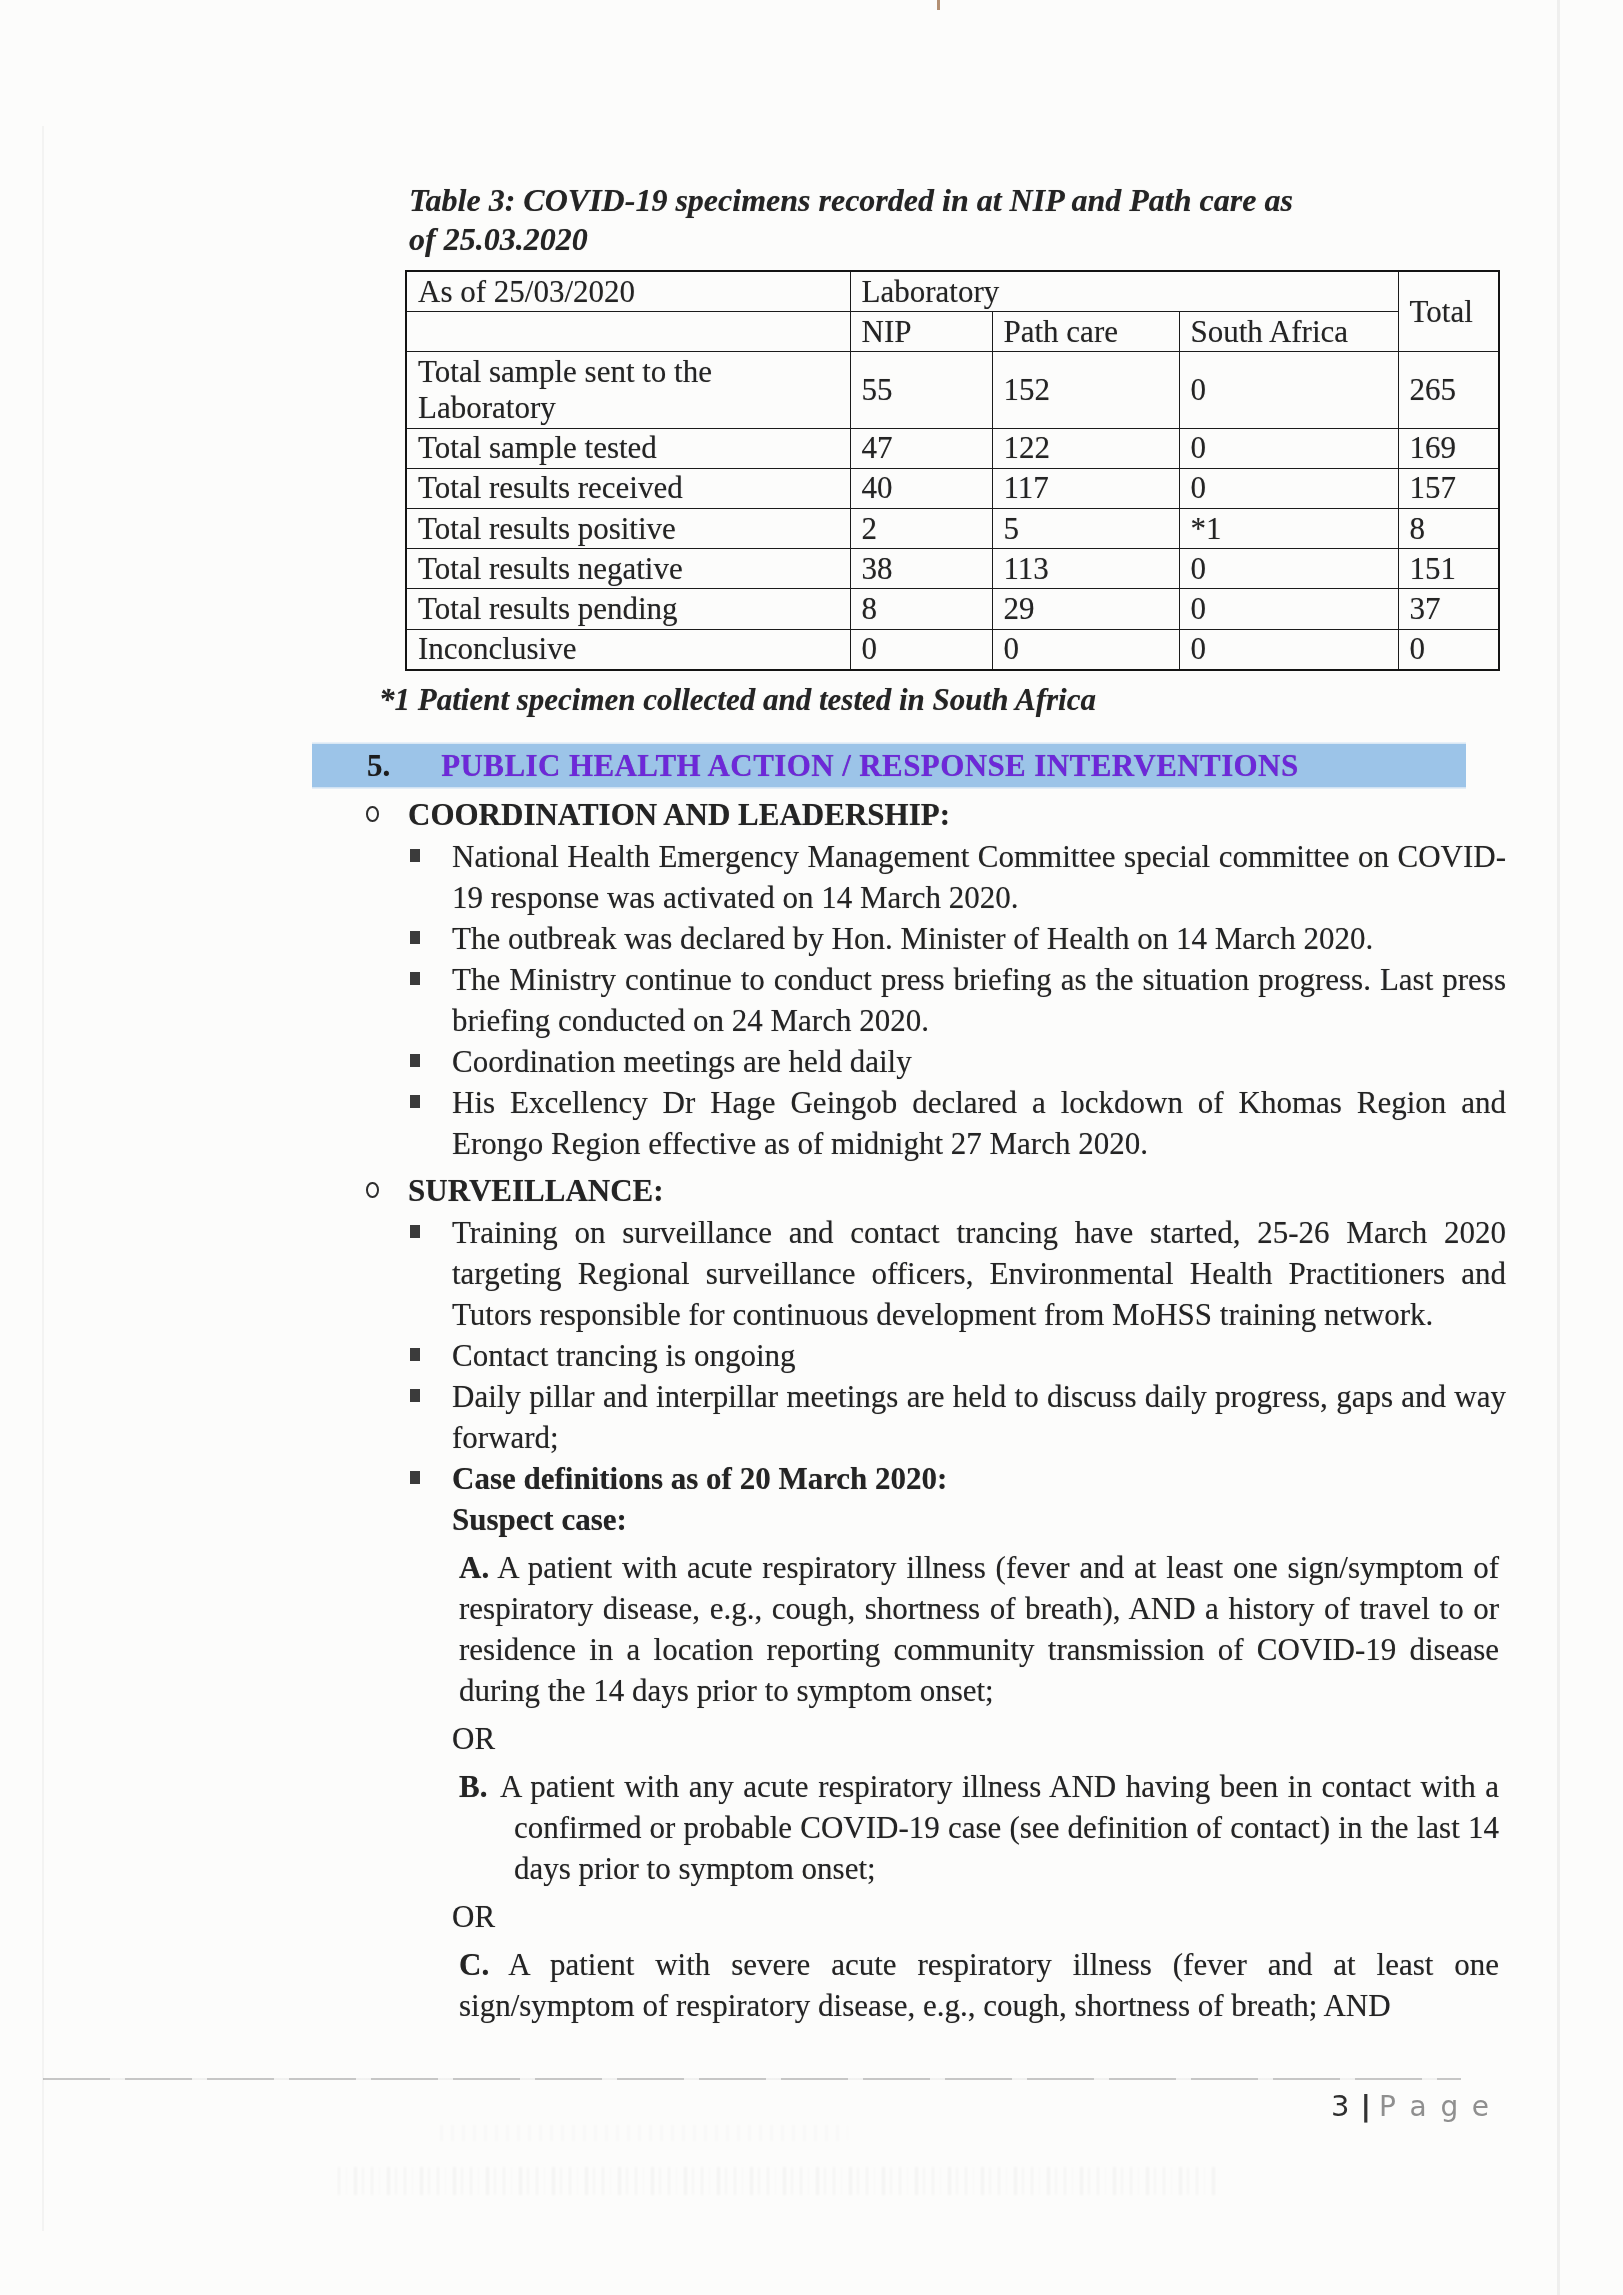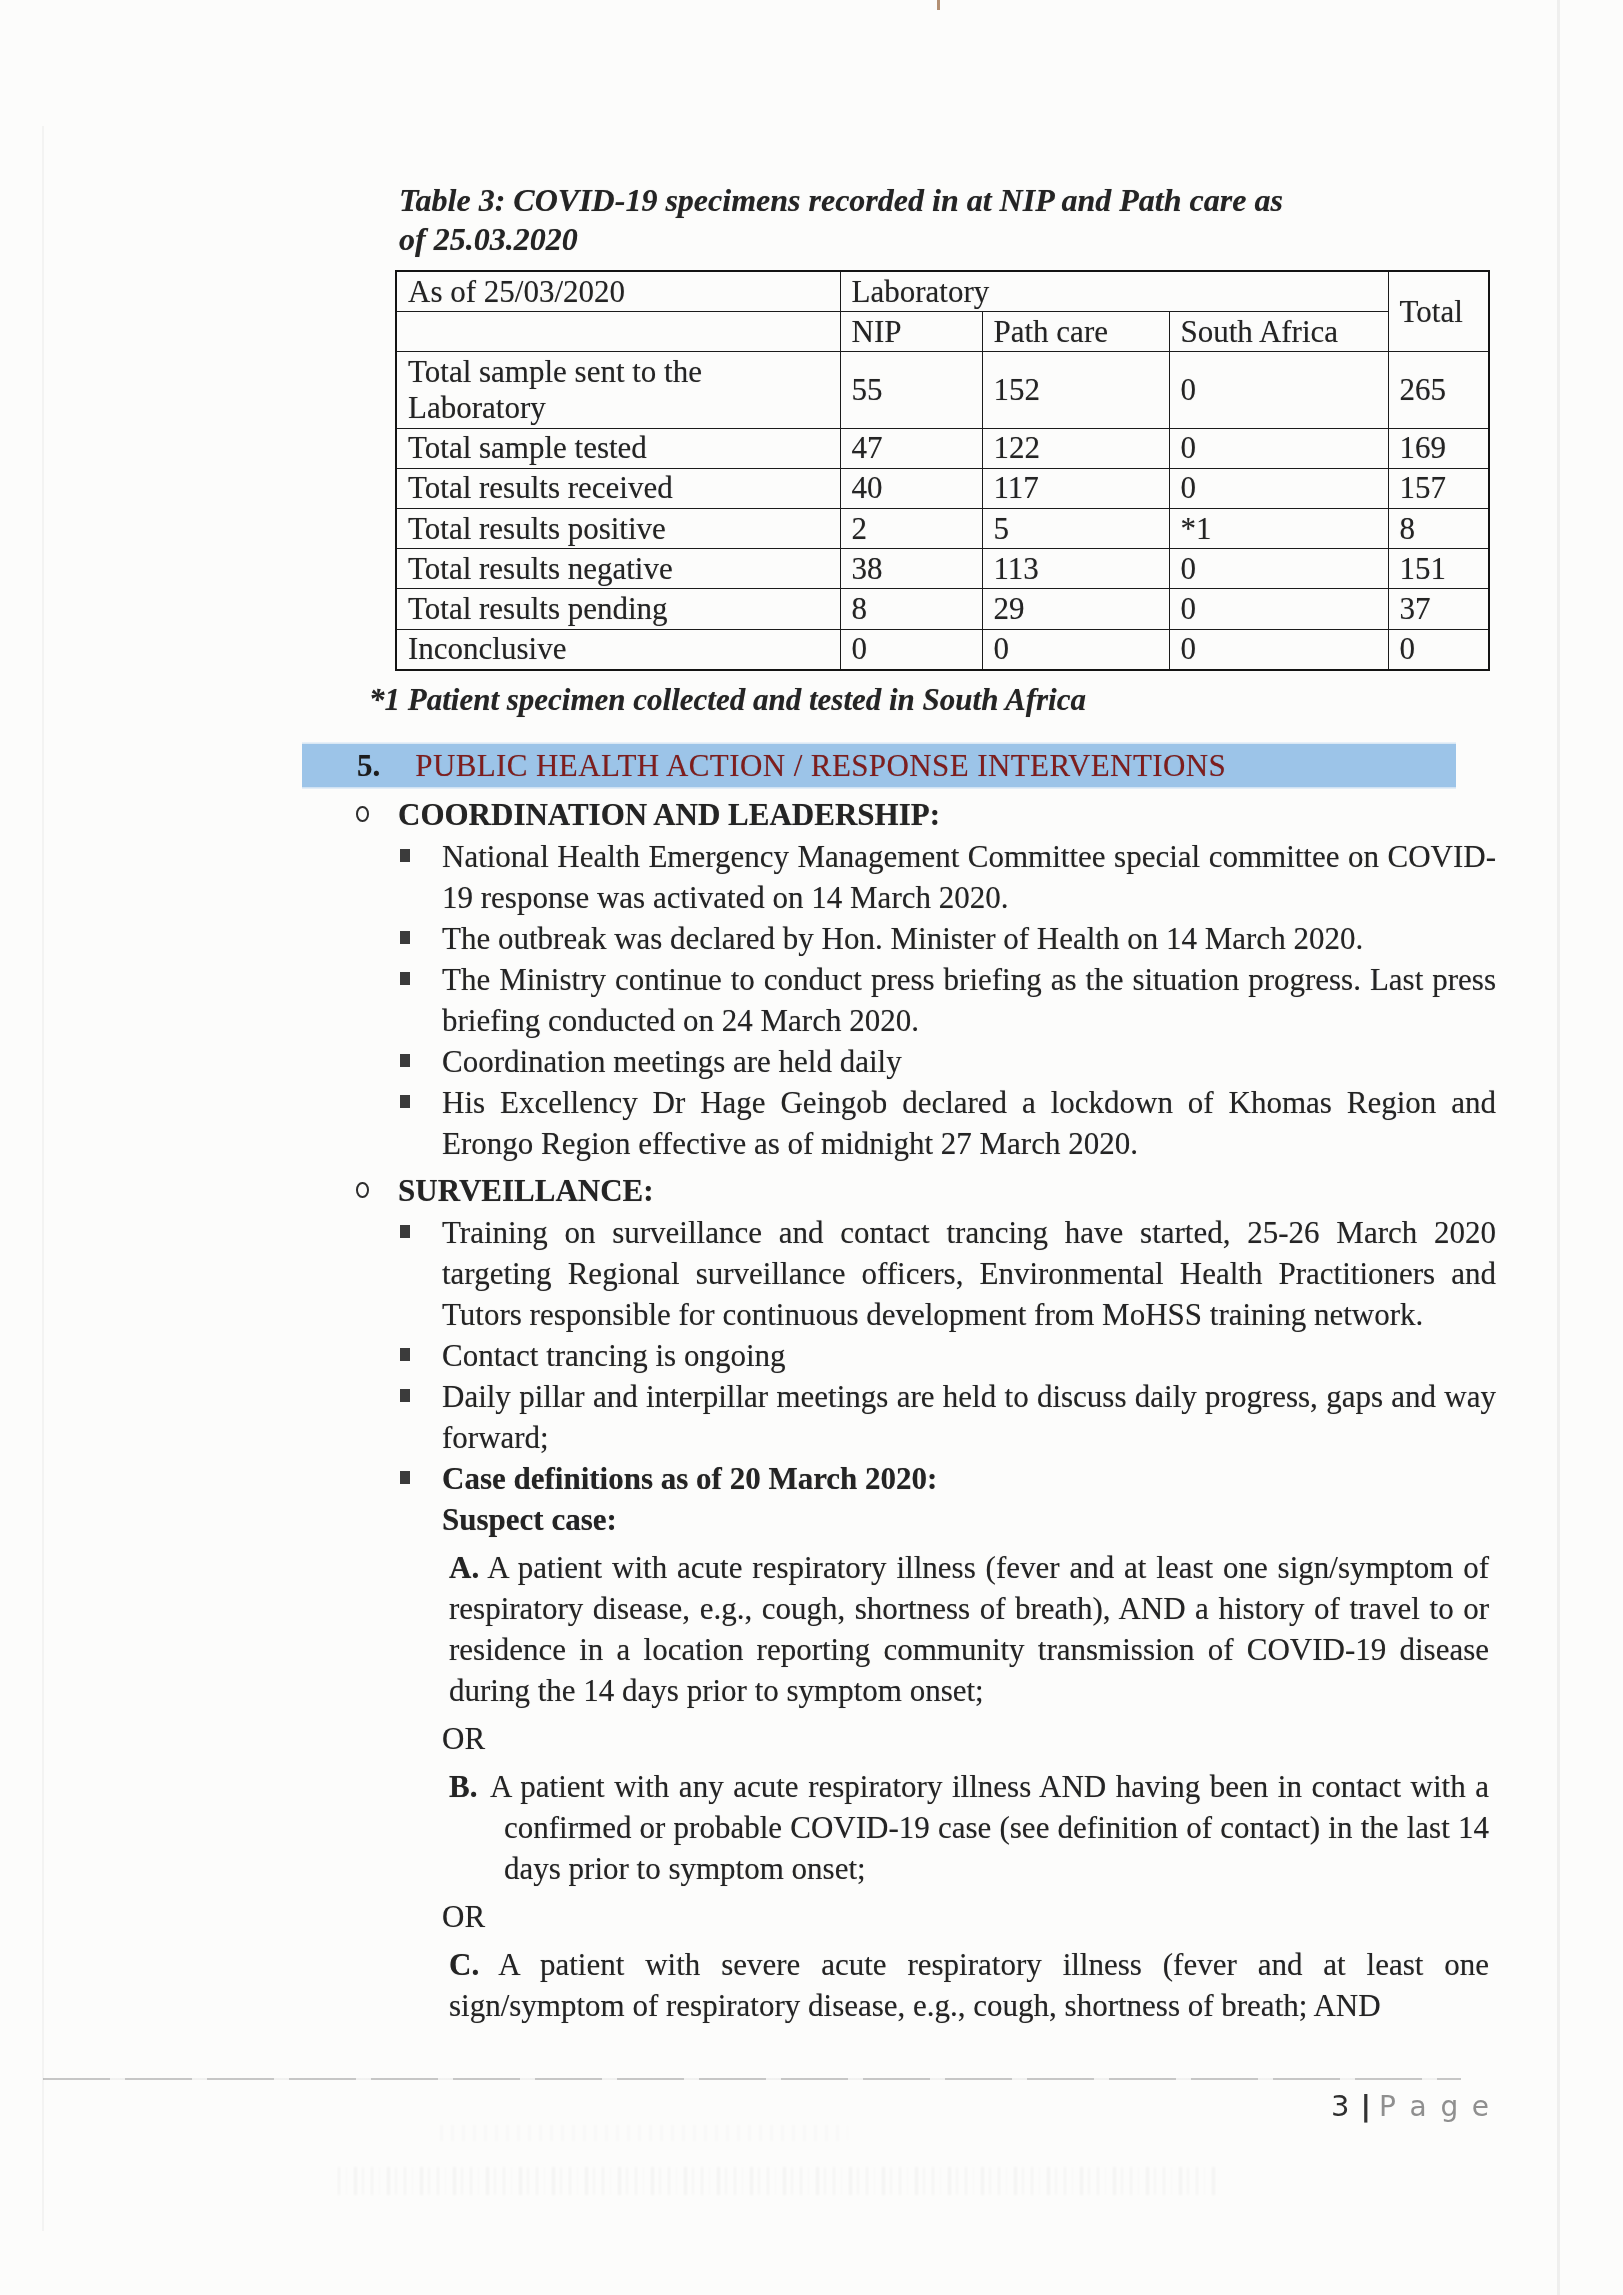--- a/index.html
+++ b/index.html
@@ -8,20 +8,21 @@
     background:#fcfcfb;
     position:relative;
     overflow:hidden;
     font-family:"Liberation Serif", serif;
     color:#242424;
   }
   .doc{
     position:absolute;left:0;top:0;width:1311px;
     padding-top:181px;
     text-shadow:0 0 0.8px rgba(45,45,45,.45);
+    padding-left:10px;
   }
   
   .table-title{
     margin:0 0 11px 399px;
     font-size:32px;font-weight:bold;font-style:italic;
     line-height:39px;
   }
   table.spec{
     margin-left:395px;
     border-collapse:collapse;
@@ -59,21 +60,21 @@
   
   .band{
     margin:25px 0 0 302px;
     width:1154px;height:43px;
     background:#9cc4e8;
     display:flex;align-items:center;
     padding-left:55px;box-sizing:border-box;
     box-shadow:0 1.6px 0 rgba(156,196,232,.45), 0 -1.6px 0 rgba(156,196,232,.35);
   }
   .band .num{font-size:31px;font-weight:bold;color:#1c1c1c;margin-right:35px;}
-  .band .btitle{font-size:31px;font-weight:normal;color:#7f1d1d;letter-spacing:0.4px;}
+  .band .btitle{font-size:31px;font-weight:bold;color:#6d28d9;letter-spacing:0.4px;margin-left:16px;}
   
   .ohead{
     position:relative;
     margin:7.9px 0 0 398px;
     font-size:31px;font-weight:bold;
     line-height:39px;
   }
   .ohead .ocircle{
     position:absolute;left:-42px;top:11px;
     width:12.6px;height:15.7px;

